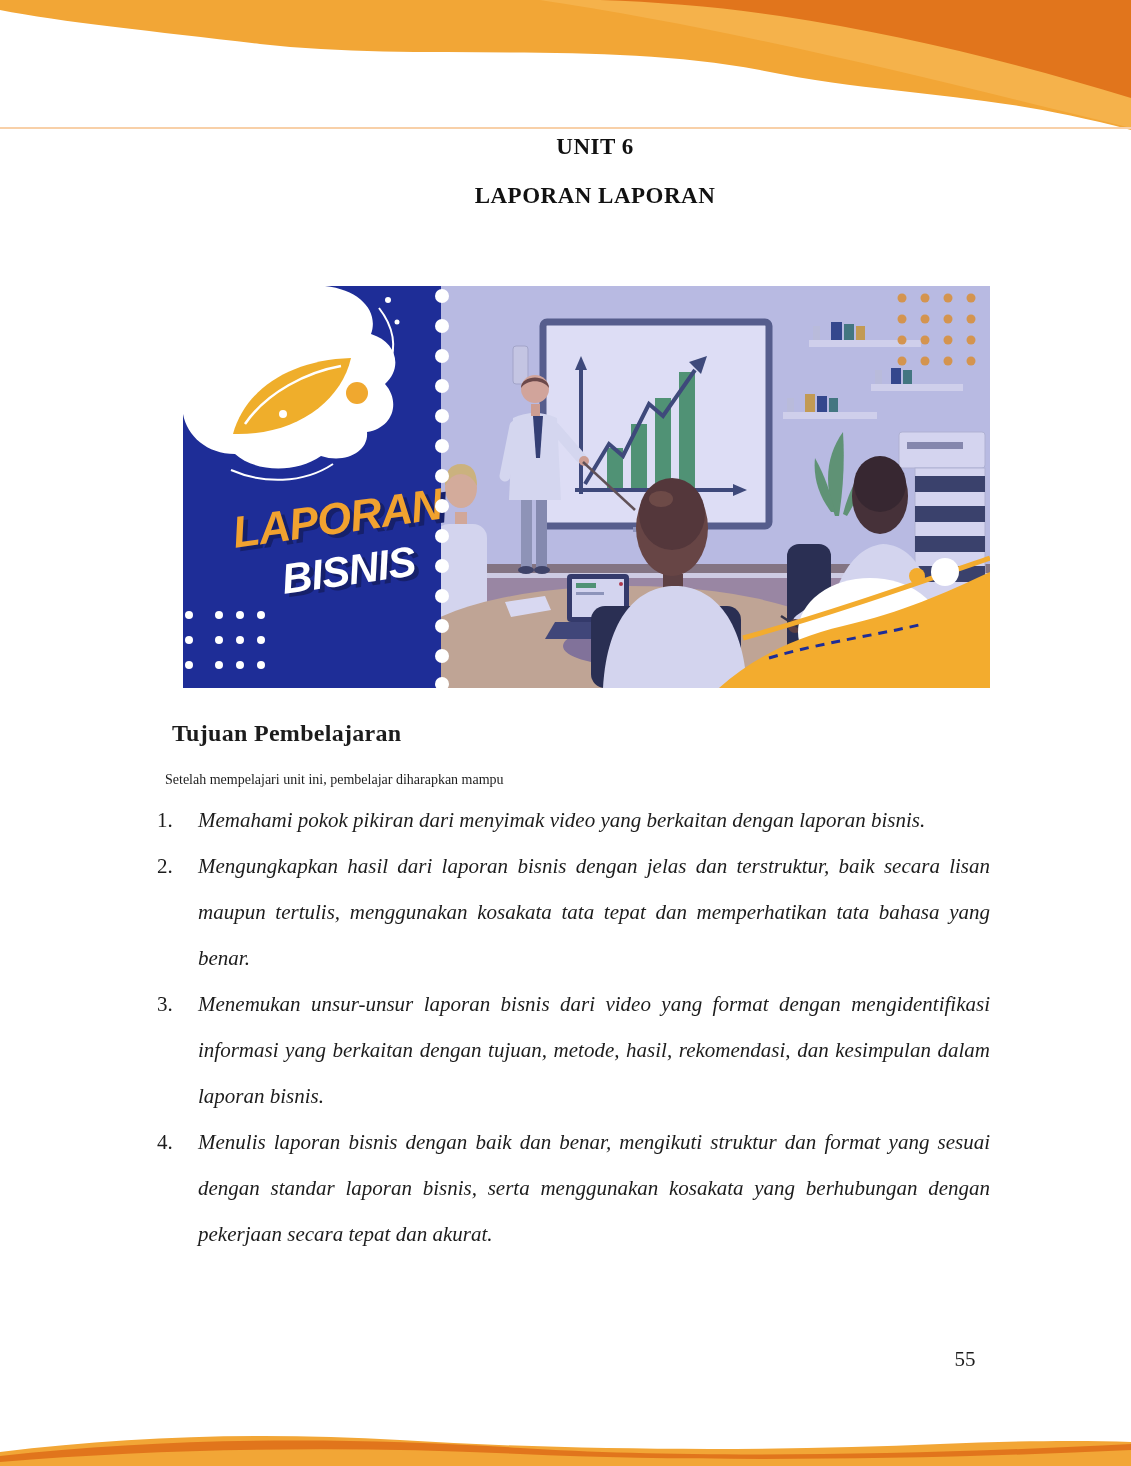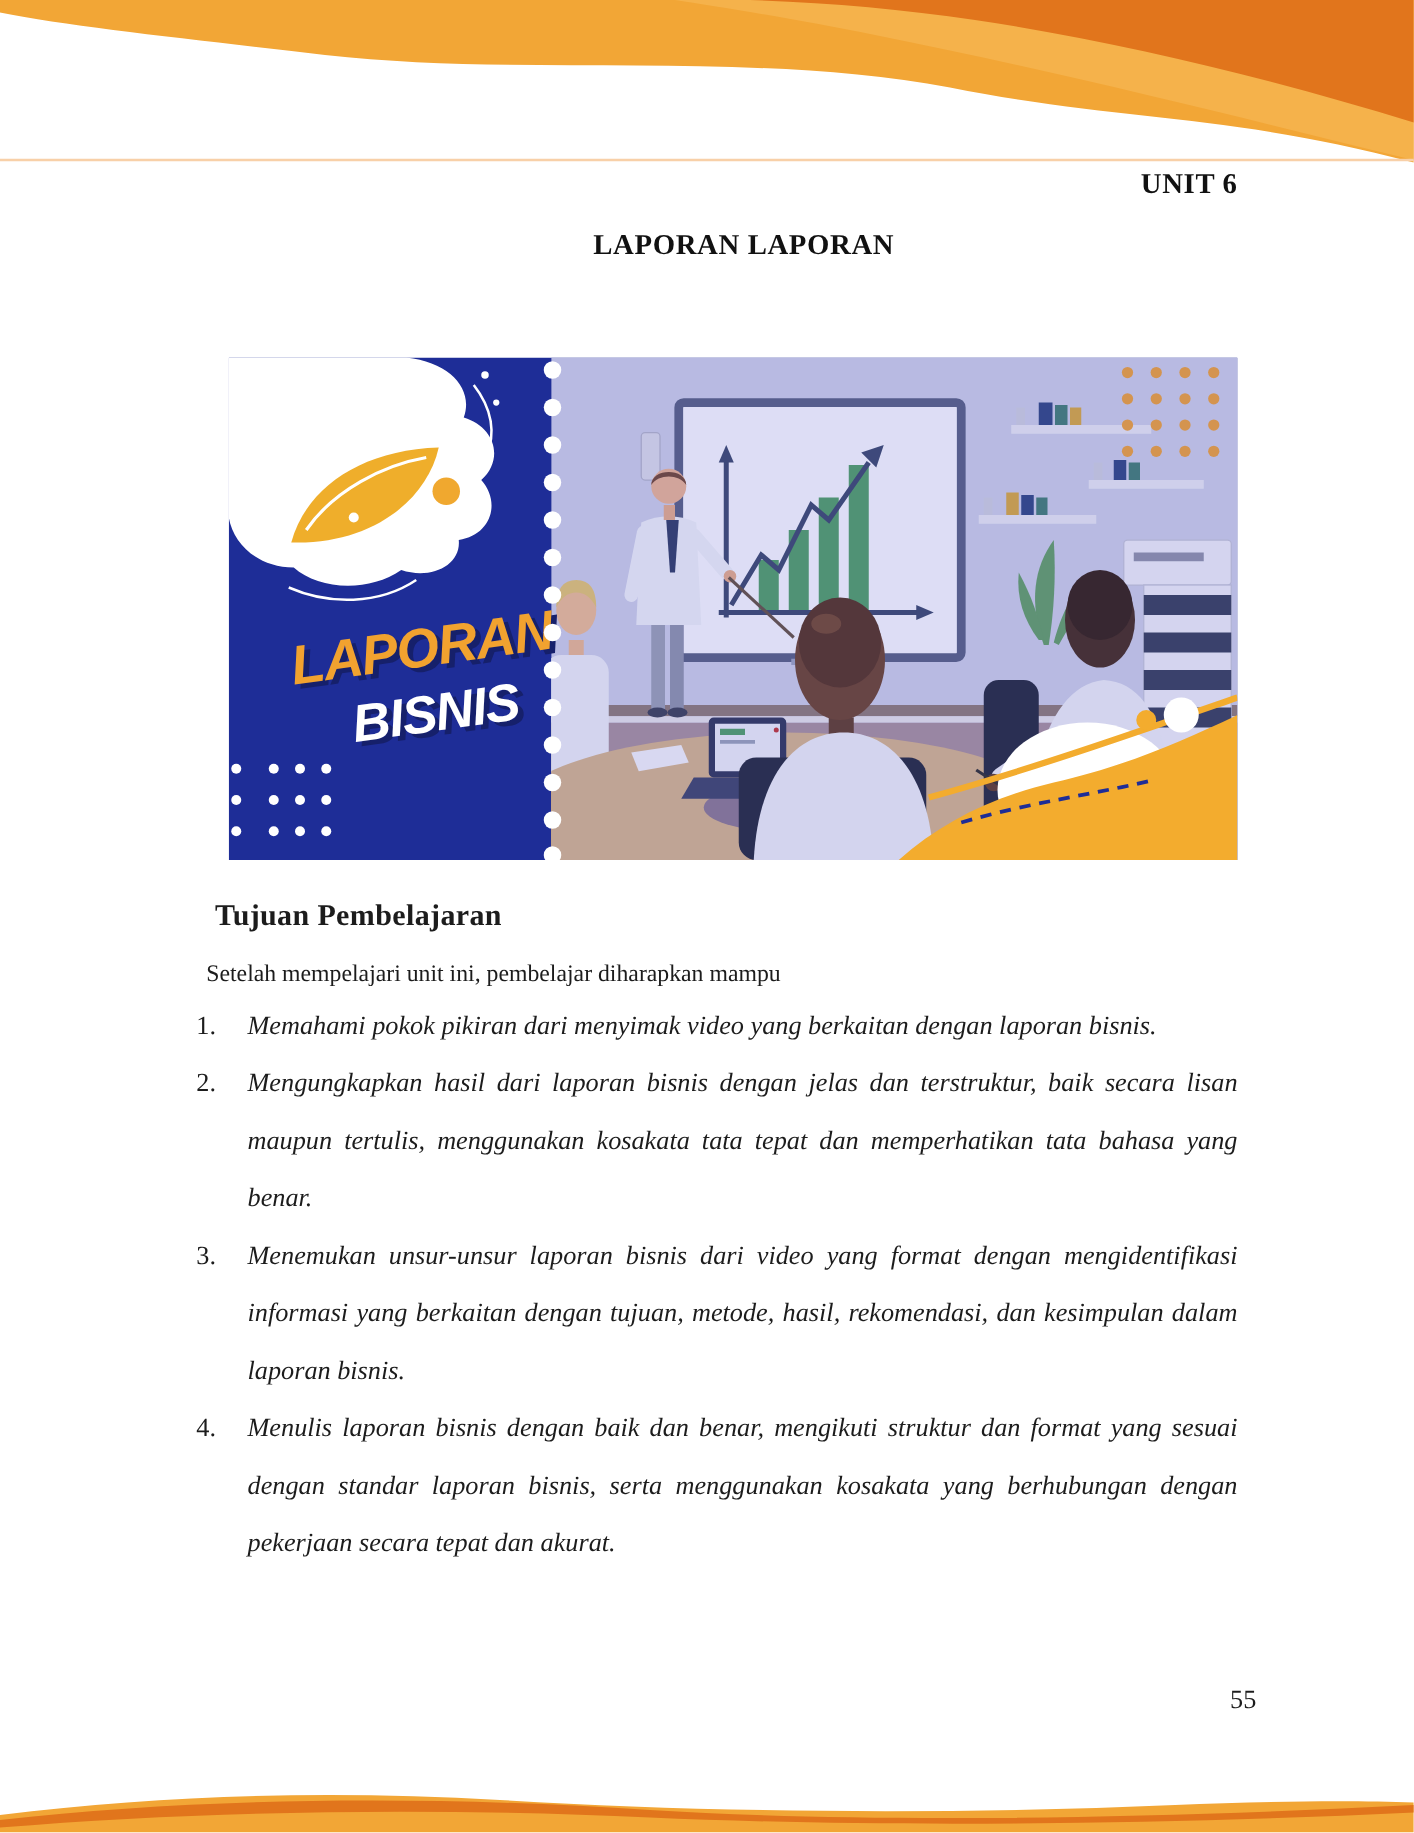--- a/index.html
+++ b/index.html
@@ -5,29 +5,29 @@
   html,body{margin:0;padding:0;}
   body{
     width:1131px;height:1466px;position:relative;background:#ffffff;
     font-family:"Liberation Serif", serif;color:#1c1c1c;overflow:hidden;
   }
   .abs{position:absolute;}
   .hdr-svg{left:0;top:0;width:1131px;height:135px;}
   .hdr-divider{left:0;top:127px;width:1131px;height:2px;background:#F8D0A8;}
   .title-wrap{left:200px;width:790px;text-align:center;font-weight:bold;
     font-size:23px;letter-spacing:.5px;color:#111;}
-  .t1{top:134px;text-align:right;} .t2{top:183px;}
+  .t1{top:134px;} .t2{top:183px;}
   .banner-svg{left:183px;top:286px;width:807px;height:402px;}
   .sec-heading{left:172px;top:720px;font-size:24px;font-weight:bold;letter-spacing:.3px;text-align:center;}
-  .intro{left:165px;top:757px;width:800px;font-size:19px;line-height:46px;}
+  .intro{left:165px;top:757px;width:800px;font-size:14px;line-height:46px;}
   .objectives{left:157px;top:797px;width:833px;font-size:21px;line-height:46px;}
   .obj-row{display:flex;align-items:flex-start;}
   .obj-num{width:41px;flex:0 0 41px;}
   .obj-text{flex:1;text-align:justify;font-style:italic;}
-  .page-num{left:925px;top:1336px;width:80px;text-align:right;font-size:21px;line-height:46px;}
+  .page-num{left:925px;top:1336px;width:80px;text-align:center;font-size:21px;line-height:46px;}
   .ftr-svg{left:0;bottom:0;width:1131px;height:38px;}
   svg text.banner-word{font-family:"Liberation Sans", sans-serif;font-weight:bold;font-style:italic;}
 </style>
 </head>
 <body>
 
 <svg class="abs hdr-svg" viewBox="0 0 1131 135" preserveAspectRatio="none">
   <path d="M0,0 H1131 V130 C980,90 900,98 760,70 C600,40 420,62 260,44 C160,32 60,22 0,10 Z" fill="#F2A636"></path>
   <path d="M540,0 H1131 V128 C1000,96 860,60 700,28 C640,16 580,6 540,0 Z" fill="#F5B24B"></path>
   <path d="M600,0 H1131 V98 C1020,64 900,34 780,16 C720,7 660,2 600,0 Z" fill="#E1751C"></path>

